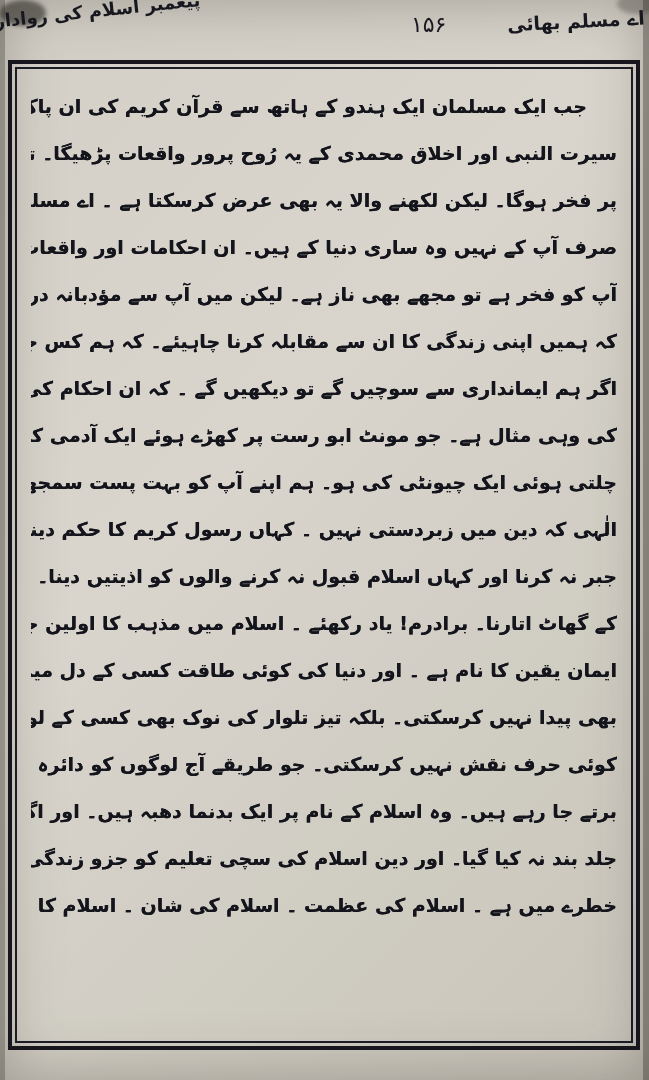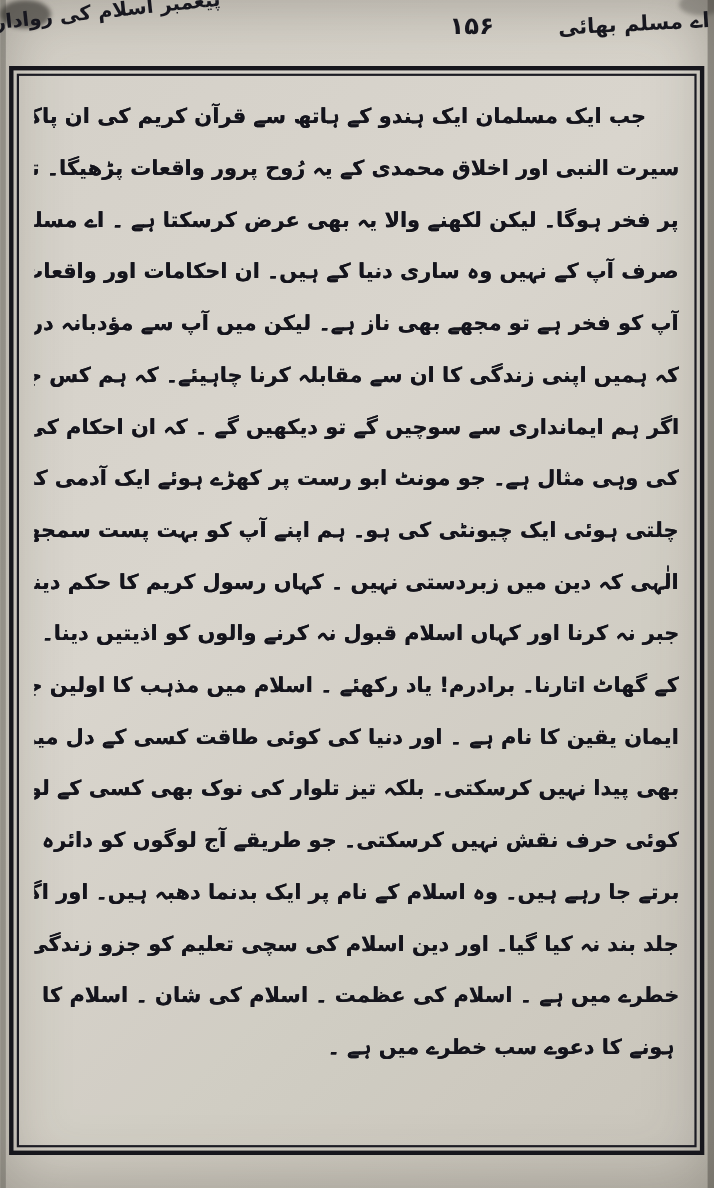--- a/index.html
+++ b/index.html
@@ -36,21 +36,21 @@
   }
   .h-right {
     font-size: 19px;
     font-weight: bold;
     transform: rotate(-3deg);
     white-space: nowrap;
     letter-spacing: 0.5px;
   }
   .h-center {
     font-size: 22px;
-    font-weight: bold;
+    font-weight: normal;
     padding-top: 2px;
     margin-left: 150px;
     text-align: center;
   }
   .h-left {
     font-size: 18px;
     font-weight: bold;
     transform: rotate(-6deg);
     transform-origin: left top;
     white-space: nowrap;
@@ -153,18 +153,17 @@
         <p class="line">چلتی ہوئی ایک چیونٹی کی ہو۔ ہم اپنے آپ کو بہت پست سمجھیں گے۔ کہاں تو یہ حکم</p>
         <p class="line">الٰہی کہ دین میں زبردستی نہیں ۔ کہاں رسول کریم کا حکم دینا کہ تبلیغ اسلام میں کسی پہ</p>
         <p class="line">جبر نہ کرنا اور کہاں اسلام قبول نہ کرنے والوں کو اذیتیں دینا۔ اور ان کو موت</p>
         <p class="line">کے گھاٹ اتارنا۔ برادرم! یاد رکھئے ۔ اسلام میں مذہب کا اولین جز ایمان ہے</p>
         <p class="line">ایمان یقین کا نام ہے ۔ اور دنیا کی کوئی طاقت کسی کے دل میں یقین ایک شمہ بھر</p>
         <p class="line">بھی پیدا نہیں کرسکتی۔ بلکہ تیز تلوار کی نوک بھی کسی کے لوح دل پر یقین کا</p>
         <p class="line">کوئی حرف نقش نہیں کرسکتی۔ جو طریقے آج لوگوں کو دائرہ اسلام میں لانے کیلئے</p>
         <p class="line">برتے جا رہے ہیں۔ وہ اسلام کے نام پر ایک بدنما دھبہ ہیں۔ اور اگر ان کو جلد از</p>
         <p class="line">جلد بند نہ کیا گیا۔ اور دین اسلام کی سچی تعلیم کو جزو زندگی نہ بنایا تو لازماً شمع اسلام</p>
         <p class="line">خطرے میں ہے ۔ اسلام کی عظمت ۔ اسلام کی شان ۔ اسلام کا تکمیل دین</p>
-        <p class="line last">ہونے کا دعوے سب خطرے میں ہے ۔</p>
       </div>
     </div>
   </div>
 
 </div>
 
 </body></html>

